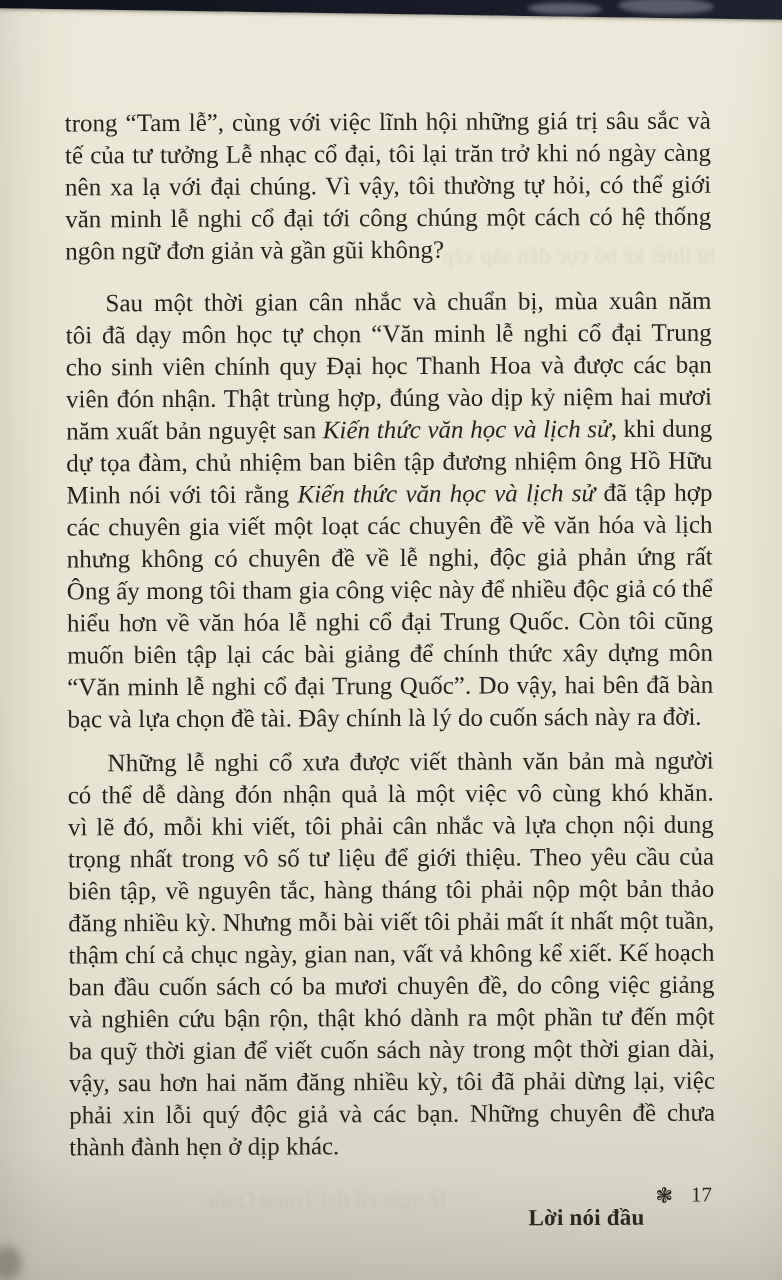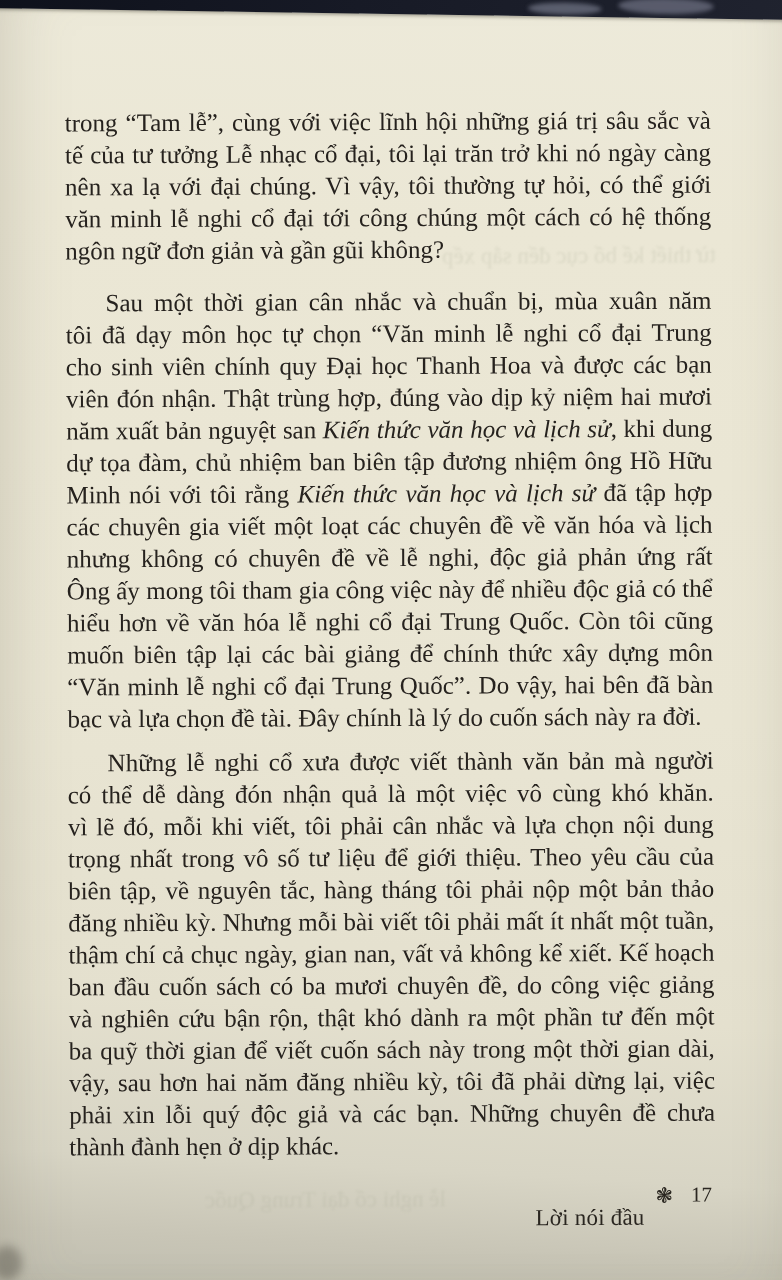--- a/index.html
+++ b/index.html
@@ -50,21 +50,21 @@
   .line.last::after{content:none;}
   .line.indent{text-indent:40px;}
   .line em{font-style:italic;}
   
   .footer{
     position:absolute;left:0;top:1180px;width:712px;height:32px;
     display:flex;justify-content:flex-end;align-items:center;gap:11px;
     color:#2a2620;
     transform:rotate(-0.25deg);
   }
-  .ftitle{font-weight:400;font-size:23px;letter-spacing:.2px;margin-top:46px;}
+  .ftitle{font-weight:700;font-size:23px;letter-spacing:.2px;margin-top:46px;}
   .orn{
     font-family:"DejaVu Sans", sans-serif;
     font-size:21px;line-height:21px;color:#2a2620;
     transform:translateY(1px);
   }
   .fnum{font-size:21px;margin-left:7px;}
   
   .bleed{
     position:absolute;white-space:nowrap;
     transform:scaleX(-1) rotate(0.3deg);

